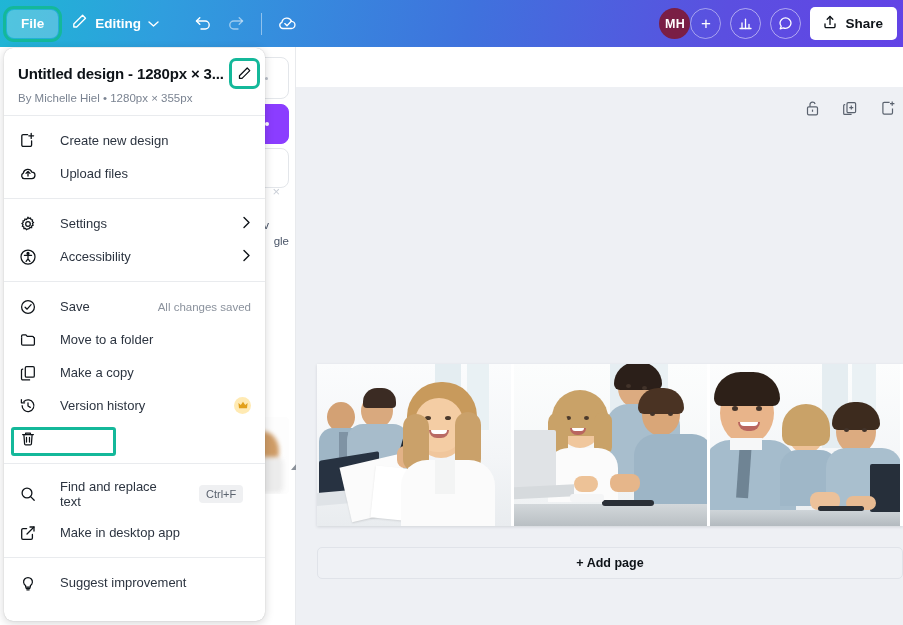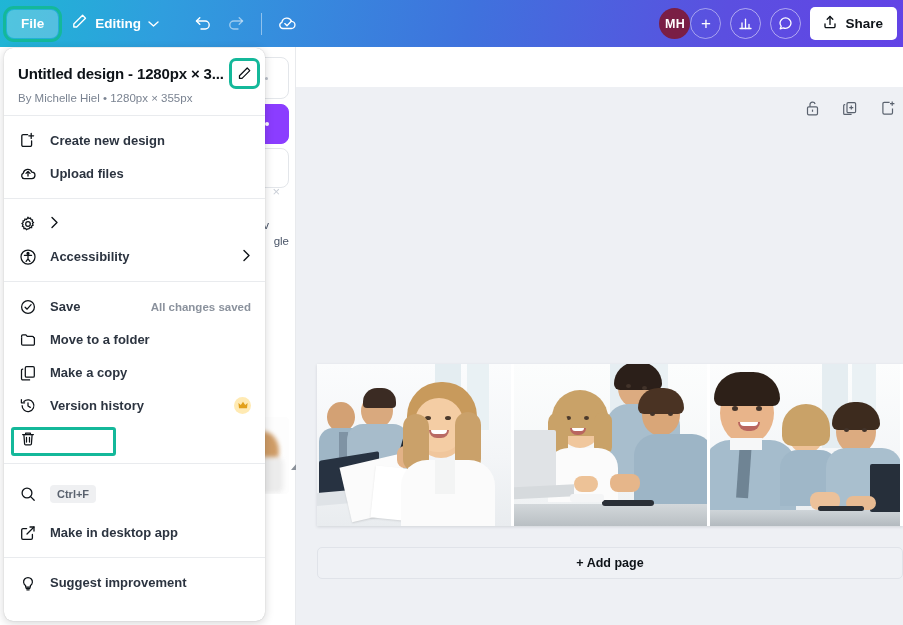--- a/index.html
+++ b/index.html
@@ -148,25 +148,24 @@
   }
   .pencil-box {
     width: 23px; height: 23px; border-radius: 3px;
     display: flex; align-items: center; justify-content: center;
     flex: 0 0 23px;
   }
   .menu-sub { margin-top: 7px; font-size: 11.5px; color: #7a8391; }
   .sep { height: 1px; background: #e9ebee; margin: 0; }
 
   .mi {
-    display: flex; align-items: center; gap: 13px;
+    display: flex; align-items: center; gap: 23px;
     padding: 0 14px; height: 33px;
     color: #2c3440; font-size: 13px;
     position: relative;
-    font-weight: bold;
   }
   .mi .mi-ico { width: 19px; flex: 0 0 19px; display: flex; align-items: center; justify-content: center; }
   .mi .mi-lbl { flex: 1 1 auto; }
   .mi .mi-right { color: #8b929d; font-size: 11.5px; }
   .mi.tall { height: 44px; align-items: center; }
   .mi.tall .mi-lbl { line-height: 15px; }
   .kbd {
     background: #eff0f2; color: #5a626e; border-radius: 4px;
     padding: 3px 7px; font-size: 11px;
   }
@@ -455,20 +454,21 @@
     <div class="sep"></div>
 
     <div class="group">
       <div class="mi">
         <span class="mi-ico">
           <svg width="18" height="18" viewBox="0 0 18 18" fill="none" stroke="#0e1318" stroke-width="1.25">
             <circle cx="9" cy="9" r="2.3"></circle>
             <path d="M9 2.3l1 1.2 1.5-.5.5 1.5 1.5.4-.2 1.6 1.2 1-1 1.2.6 1.5-1.4.7-.1 1.6-1.6-.2-1 1.3L9 13.8l-1.5.8-1-1.3-1.6.2-.1-1.6-1.4-.7.6-1.5-1-1.2 1.2-1-.2-1.6 1.5-.4.5-1.5 1.5.5z"></path>
           </svg>
         </span>
+        <span class="mi-lbl">Settings</span>
         <span>
           <svg width="9" height="13" viewBox="0 0 9 13" fill="none" stroke="#0e1318" stroke-width="1.4" stroke-linecap="round" stroke-linejoin="round">
               <path d="M2 1.5 7 6.5 2 11.5"></path>
             </svg>
         </span>
       </div>
       <div class="mi">
         <span class="mi-ico">
           <svg width="18" height="18" viewBox="0 0 18 18" fill="none" stroke="#0e1318" stroke-width="1.25" stroke-linecap="round">
             <circle cx="9" cy="9" r="7"></circle>
@@ -544,20 +544,21 @@
     <div class="sep"></div>
 
     <div class="group">
       <div class="mi tall">
         <span class="mi-ico">
           <svg width="18" height="18" viewBox="0 0 18 18" fill="none" stroke="#0e1318" stroke-width="1.3" stroke-linecap="round">
             <circle cx="8" cy="8" r="4.9"></circle>
               <path d="M11.6 11.6 15.2 15.2"></path>
           </svg>
         </span>
+        <span class="mi-lbl" style="max-width:116px;">Find and replace text</span>
         <span class="kbd">Ctrl+F</span>
       </div>
       <div class="mi">
         <span class="mi-ico">
           <svg width="18" height="18" viewBox="0 0 18 18" fill="none" stroke="#0e1318" stroke-width="1.3" stroke-linecap="round" stroke-linejoin="round">
             <path d="M11 3h4v4"></path>
               <path d="M8 10 15 3"></path>
             <path d="M13.4 10.4V14a1.3 1.3 0 0 1-1.3 1.3H4a1.3 1.3 0 0 1-1.3-1.3V5.9A1.3 1.3 0 0 1 4 4.6h3.6"></path>
           </svg>
         </span>

